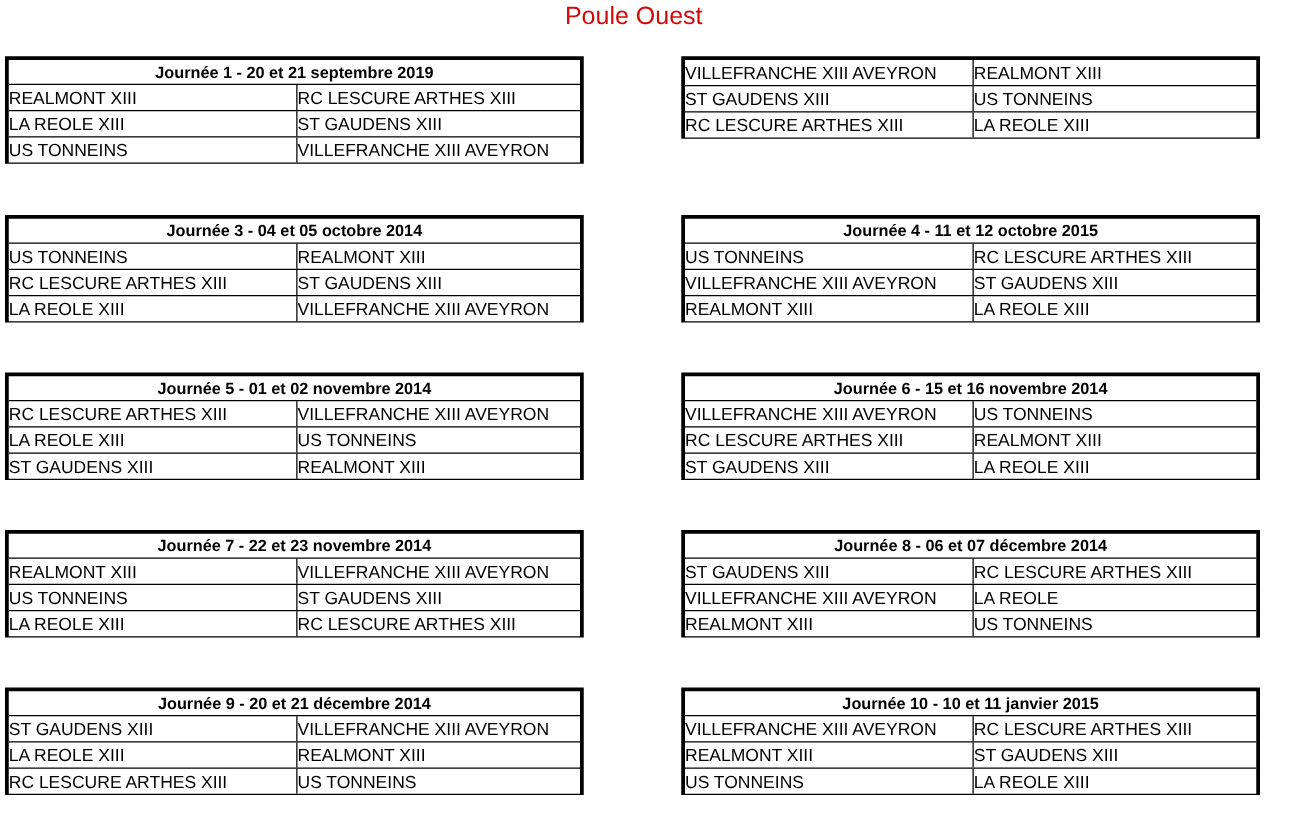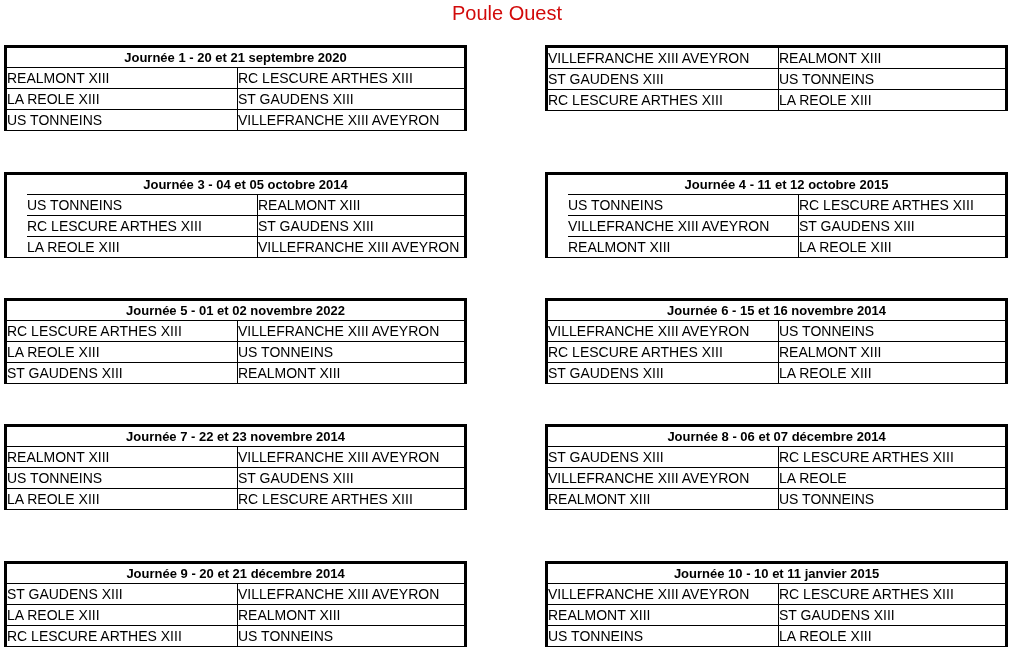--- a/index.html
+++ b/index.html
@@ -64,32 +64,32 @@
     .fixture .cell.home {
       width: 231px;
       border-right: 1px solid #000;
     }
     .fixture .cell.away {
       flex: 1;
     }
     .left  { left: 4px; }
     .right { left: 545px; }
     .r1 { top: 45px; }
-    .r2 { top: 172px; padding-left: 20px; }
+    .r2 { top: 172px; }
     .r3 { top: 298px; }
     .r4 { top: 424px; }
-    .r5 { top: 550px; margin-top: 11px; }
+    .r5 { top: 550px; }
   </style>
 </head>
 <body>
 
 <div class="page-title">Poule Ouest</div>
 
 <div class="fixture left r1">
-  <div class="hdr">Journée 1 - 20 et 21 septembre 2020</div>
+  <div class="hdr">Journée 1 - 20 et 21 septembre 2019</div>
   <div class="row">
     <div class="cell home">REALMONT XIII</div>
     <div class="cell away">RC LESCURE ARTHES XIII</div>
   </div>
   <div class="row">
     <div class="cell home">LA REOLE XIII</div>
     <div class="cell away">ST GAUDENS XIII</div>
   </div>
   <div class="row">
     <div class="cell home">US TONNEINS</div>
@@ -138,21 +138,21 @@
     <div class="cell home">VILLEFRANCHE XIII AVEYRON</div>
     <div class="cell away">ST GAUDENS XIII</div>
   </div>
   <div class="row">
     <div class="cell home">REALMONT XIII</div>
     <div class="cell away">LA REOLE XIII</div>
   </div>
 </div>
 
 <div class="fixture left r3">
-  <div class="hdr">Journée 5 - 01 et 02 novembre 2022</div>
+  <div class="hdr">Journée 5 - 01 et 02 novembre 2014</div>
   <div class="row">
     <div class="cell home">RC LESCURE ARTHES XIII</div>
     <div class="cell away">VILLEFRANCHE XIII AVEYRON</div>
   </div>
   <div class="row">
     <div class="cell home">LA REOLE XIII</div>
     <div class="cell away">US TONNEINS</div>
   </div>
   <div class="row">
     <div class="cell home">ST GAUDENS XIII</div>

